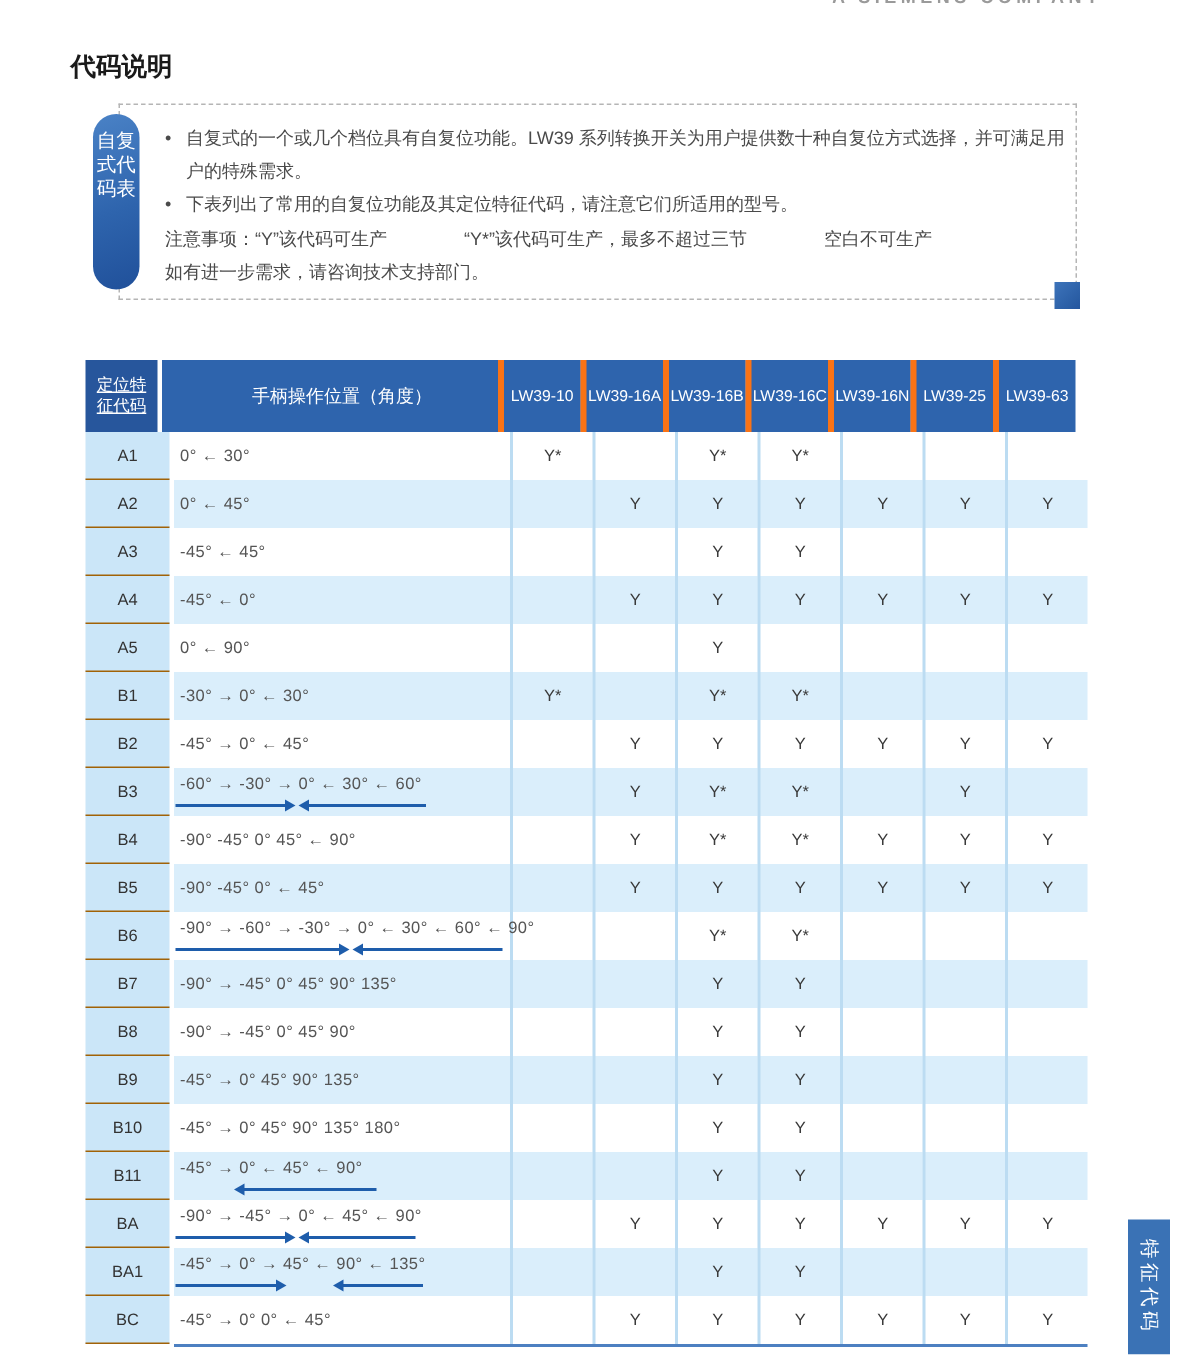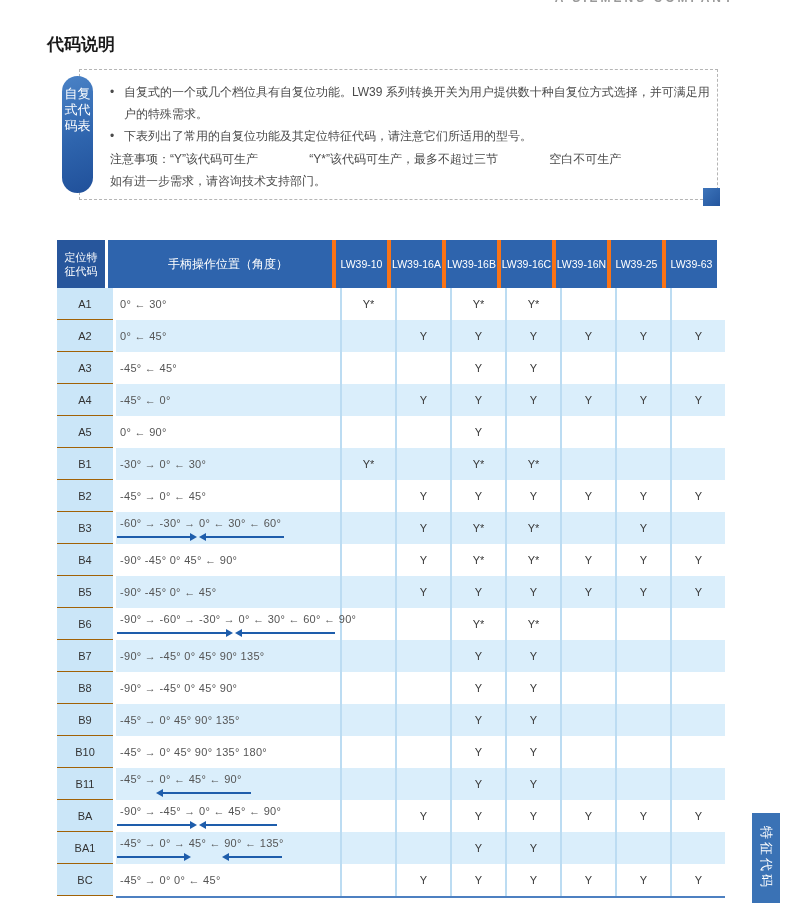--- a/index.html
+++ b/index.html
@@ -31,21 +31,21 @@
   .bullets li::before { content:"•"; position:absolute; left:0; top:0; color:#4a4a4a; }
   .note-line { margin-top:1px; white-space:nowrap; }
   .note-item + .note-item { margin-left:48px; }
   .note-footer { }
 
   
   .table { position:absolute; left:57px; top:240px; width:668px; }
   .thead { display:flex; height:48px; }
   .h-code { width:48px; margin-right:3px; background:#27569c; color:#fff;
     display:flex; flex-direction:column; align-items:center; justify-content:center;
-    font-size:11px; line-height:14px; text-align:center; }
+    font-size:11px; line-height:14px; text-align:center;text-decoration:underline; }
   .h-angle { width:224px; background:#2e64ad; color:#fff; display:flex;
     align-items:center; justify-content:center; font-size:12px;padding-left:16px; }
   .h-model { width:55px; background:#2e64ad; color:#fff; display:flex;
     align-items:center; justify-content:center; font-size:10.5px;
     border-left:4px solid #f97316; }
   .trow { display:flex; height:32px; }
   .c-code { width:56px; margin-right:3px; background:#cbe6f8; border-bottom:1px solid #a16207;
     display:flex; align-items:center; justify-content:center; font-size:11px; color:#333; }
   .c-angle { width:224px; position:relative; display:flex; align-items:center;
     padding-left:4px; font-size:11px; color:#555; }

